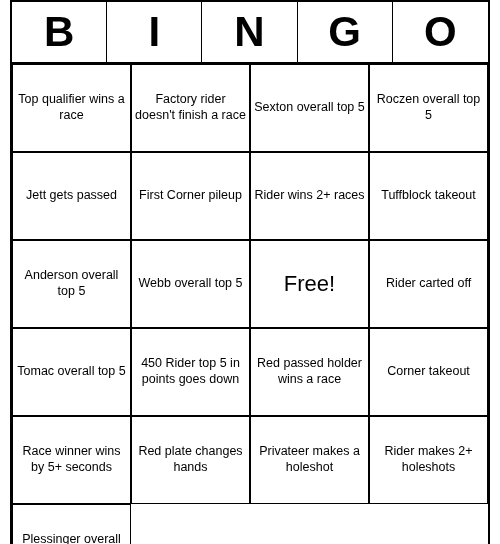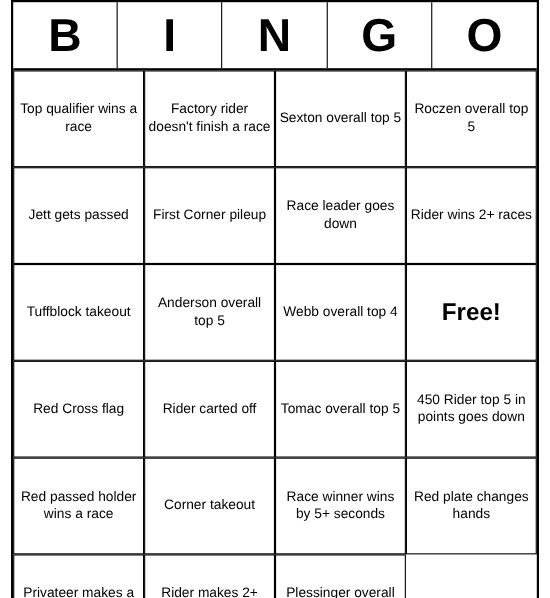--- a/index.html
+++ b/index.html
@@ -43,21 +43,21 @@
       align-items: center;
       justify-content: center;
       text-align: center;
       padding: 4px 3px;
       font-size: 12.5px;
       line-height: 1.25;
       position: relative;
     }
     .bingo-cell.free {
       font-size: 22px;
-      font-weight: bold;
+      font-weight: normal;
     }
     .bingo-cell span {
       display: block;
     }
   </style>
 </head>
 <body>
 
 <div class="bingo-card">
   <div class="bingo-header">
@@ -80,39 +80,33 @@
       <div class="bingo-cell">
         <span>Roczen overall top 5</span>
       </div>
       <div class="bingo-cell">
         <span>Jett gets passed</span>
       </div>
       <div class="bingo-cell">
         <span>First Corner pileup</span>
       </div>
       <div class="bingo-cell">
-        <span>Race leader goes down</span>
-      </div>
-      <div class="bingo-cell">
         <span>Rider wins 2+ races</span>
       </div>
       <div class="bingo-cell">
         <span>Tuffblock takeout</span>
       </div>
       <div class="bingo-cell">
         <span>Anderson overall top 5</span>
       </div>
       <div class="bingo-cell">
-        <span>Webb overall top 4</span>
+        <span>Webb overall top 5</span>
       </div>
       <div class="bingo-cell free">
         <span>Free!</span>
-      </div>
-      <div class="bingo-cell">
-        <span>Red Cross flag</span>
       </div>
       <div class="bingo-cell">
         <span>Rider carted off</span>
       </div>
       <div class="bingo-cell">
         <span>Tomac overall top 5</span>
       </div>
       <div class="bingo-cell">
         <span>450 Rider top 5 in points goes down</span>
       </div>

